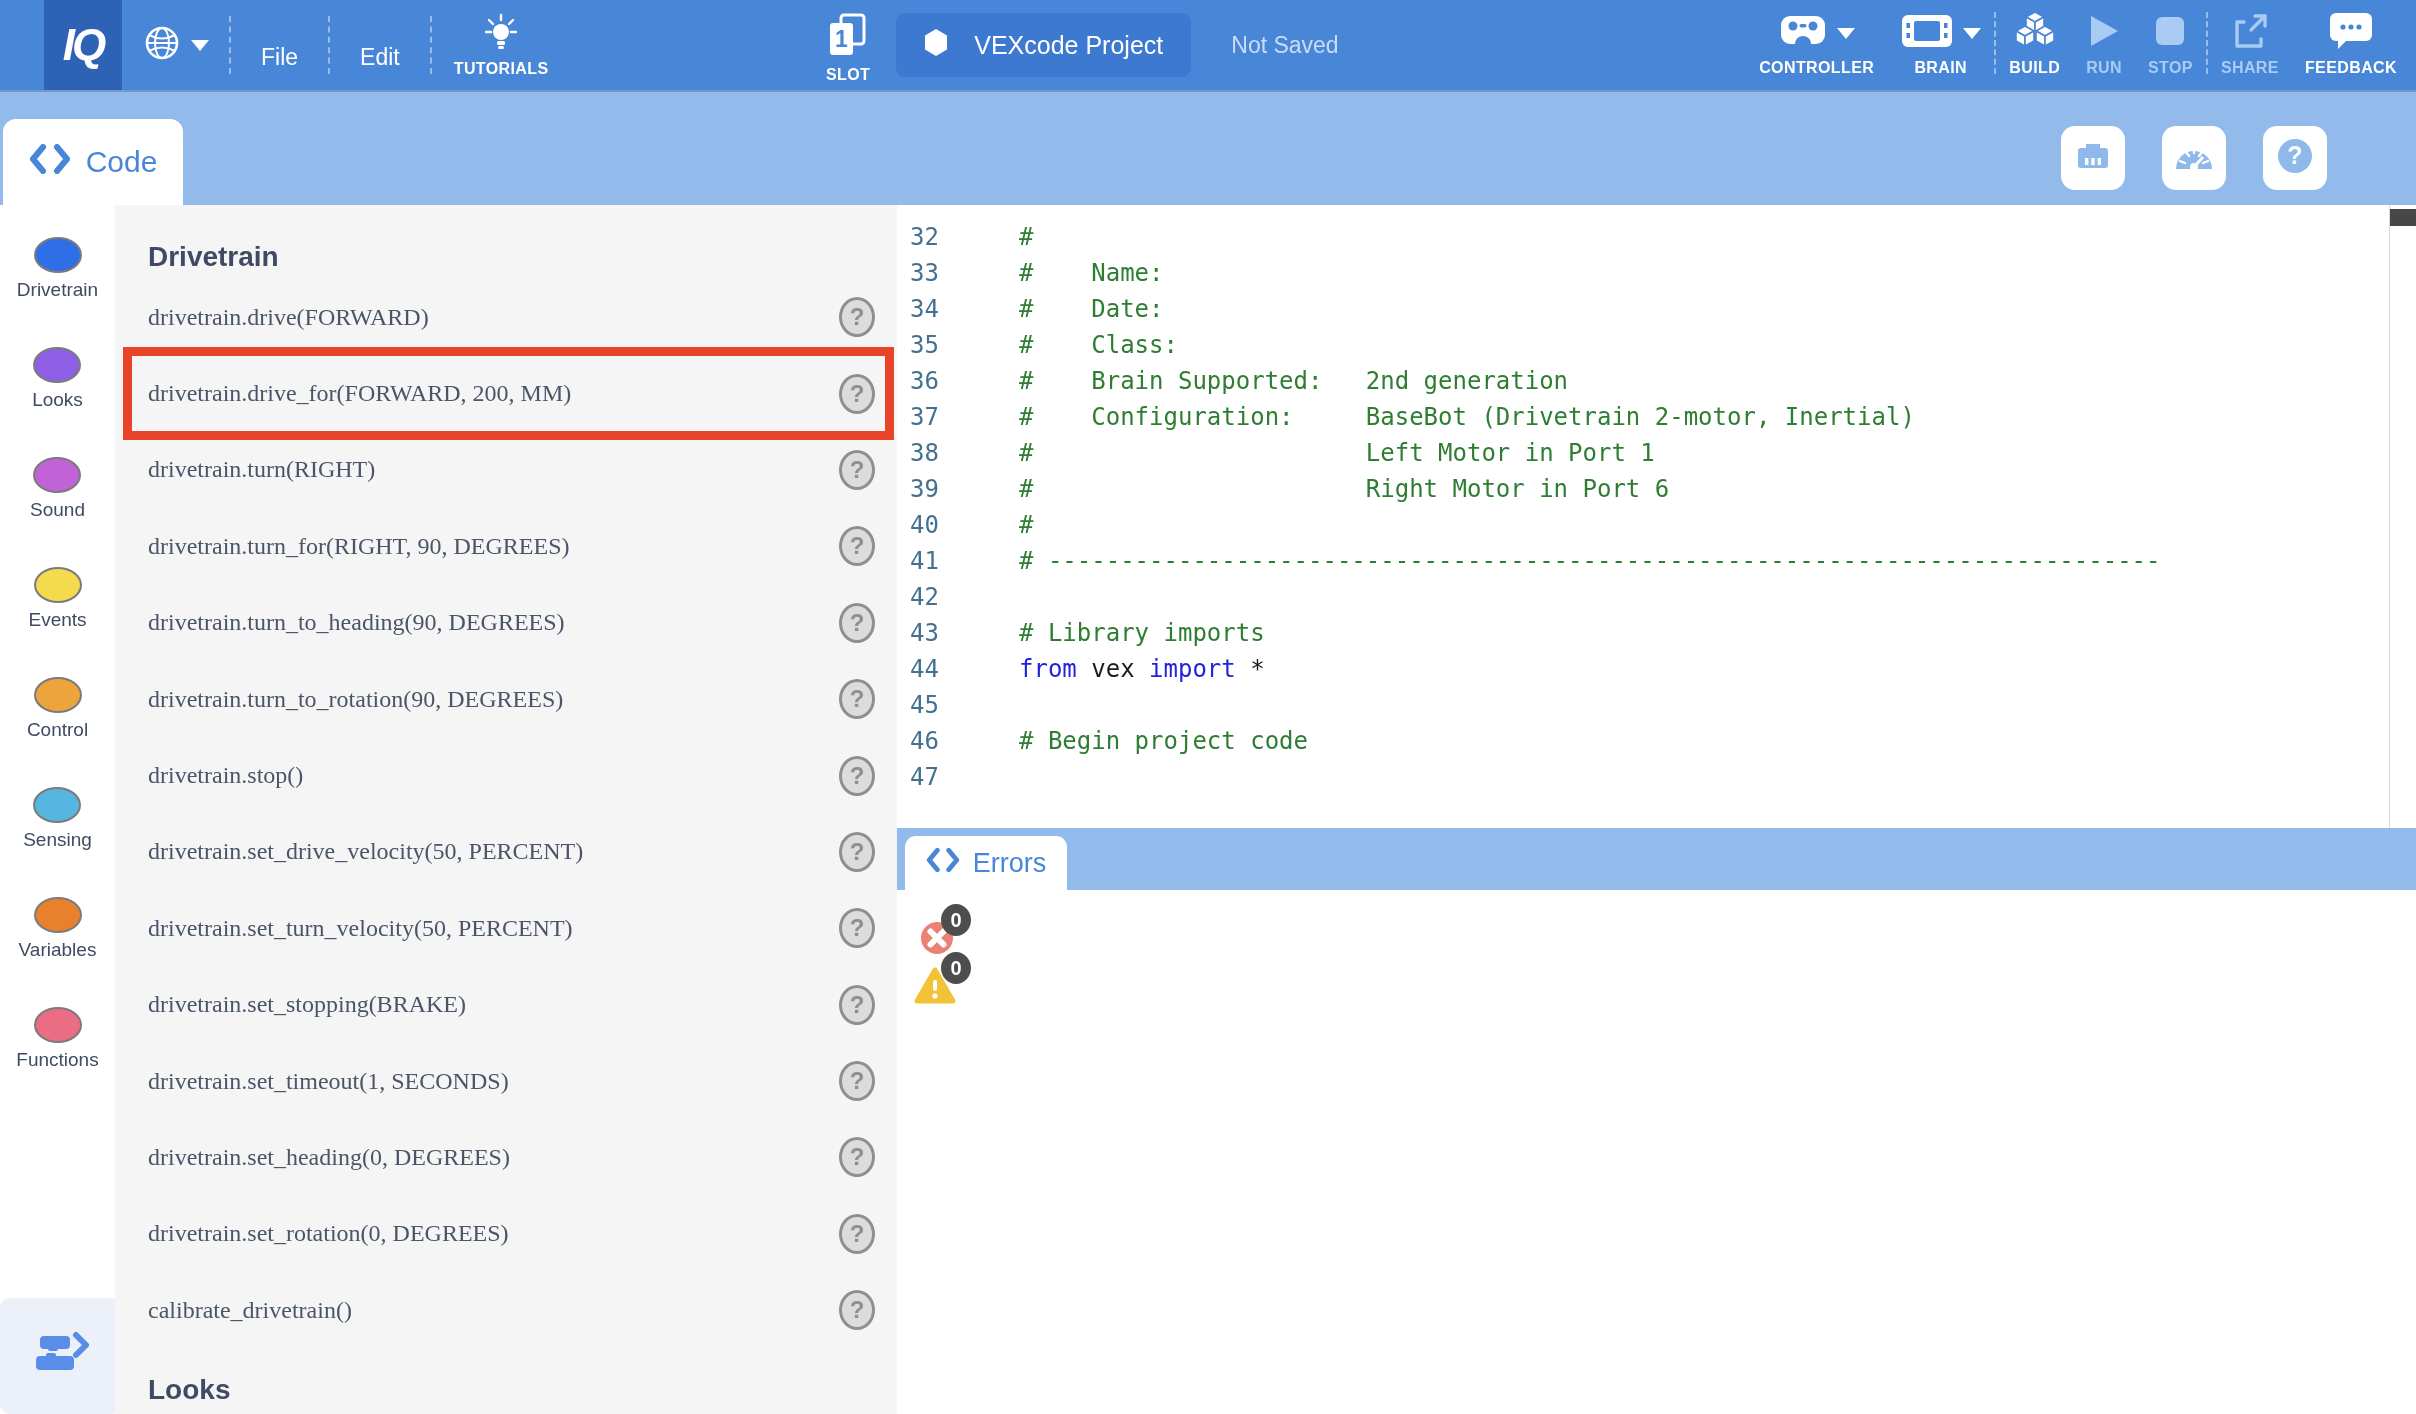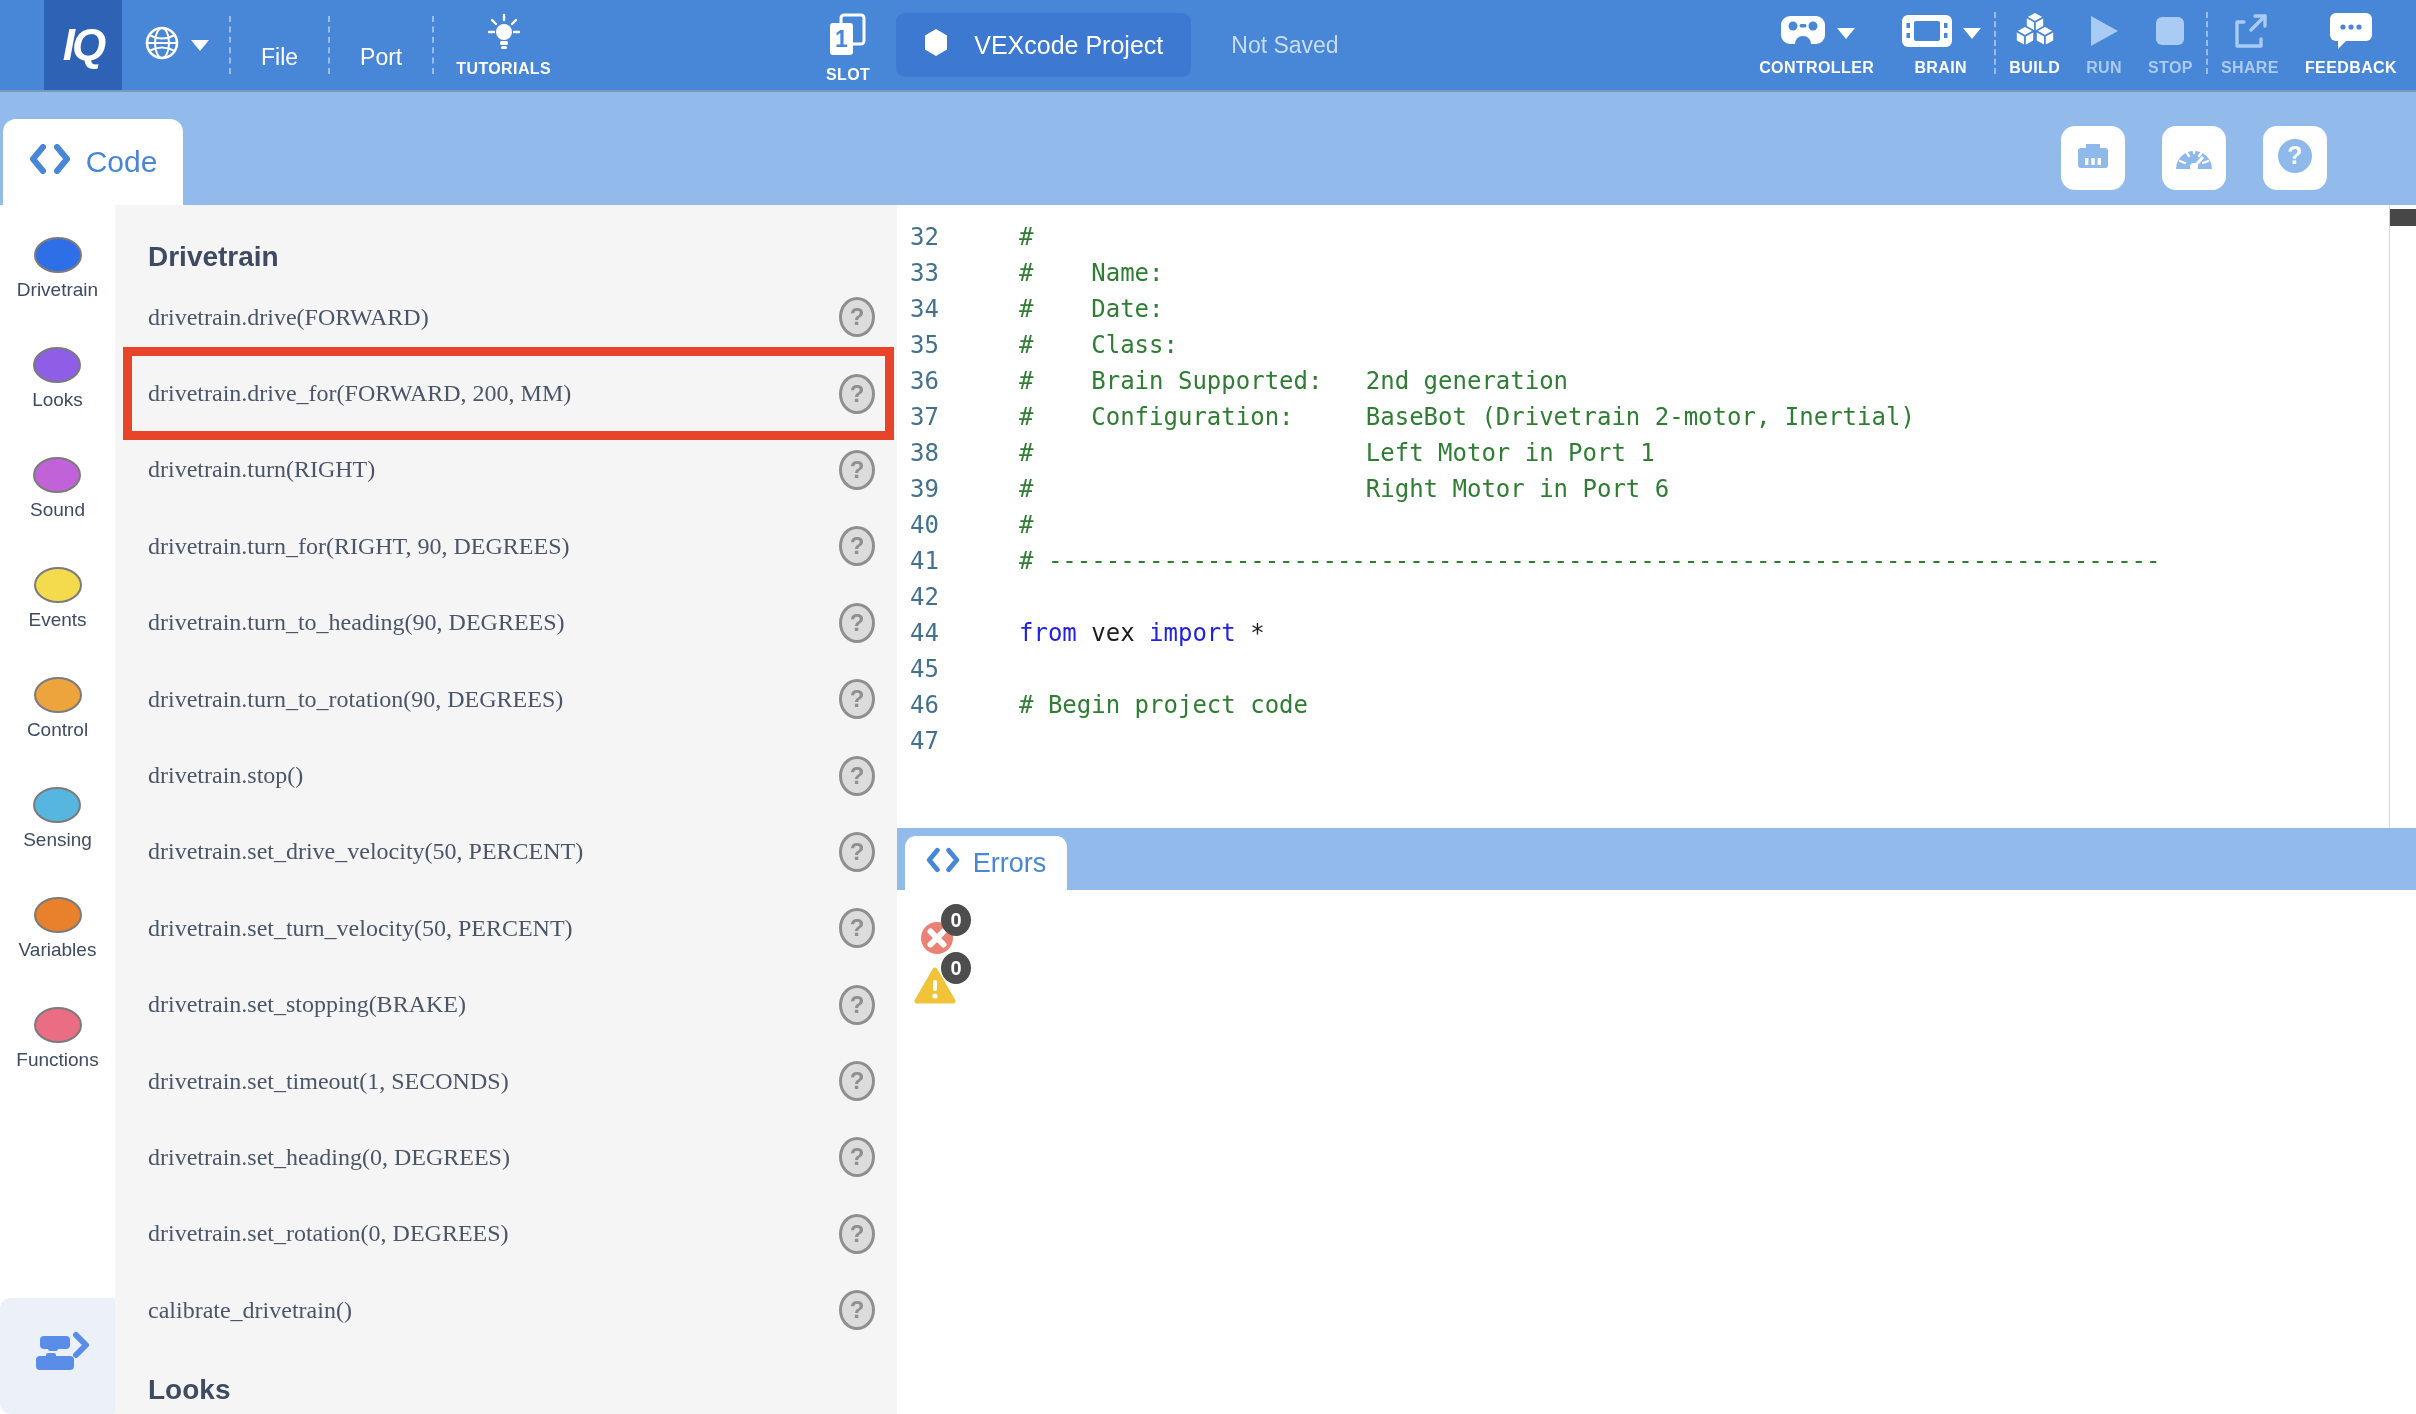--- a/index.html
+++ b/index.html
@@ -100,21 +100,21 @@
             <line x1="5" y1="20" x2="35" y2="20" stroke-width="2"></line>
             <path d="M7 12 Q20 19 33 12" stroke-width="2"></path>
             <path d="M7 28 Q20 21 33 28" stroke-width="2"></path>
           </svg>
         </span>
         <span class="caret"></span>
       </div>
       <span class="vsep"></span>
       <div class="menu-item">File</div>
       <span class="vsep"></span>
-      <div class="menu-item">Port</div>
+      <div class="menu-item">Edit</div>
       <span class="vsep"></span>
       <div class="tutorials">
         <span>
           <svg width="36" height="40" viewBox="0 0 36 40">
             <g stroke="#fff" stroke-width="2.4" stroke-linecap="round">
               <line x1="18" y1="2" x2="18" y2="7"></line>
               <line x1="6" y1="7" x2="10" y2="11"></line>
               <line x1="30" y1="7" x2="26" y2="11"></line>
               <line x1="3" y1="19" x2="8" y2="19"></line>
               <line x1="33" y1="19" x2="28" y2="19"></line>
@@ -490,20 +490,24 @@
       <div class="code-line">
         <span class="ln">41</span>
         <span class="lc"><span class="tok-comment"># -----------------------------------------------------------------------------</span></span>
       </div>
 
       <div class="code-line">
         <span class="ln">42</span>
         <span class="lc"></span>
       </div>
 
+      <div class="code-line">
+        <span class="ln">43</span>
+        <span class="lc"><span class="tok-comment"># Library imports</span></span>
+      </div>
 
       <div class="code-line">
         <span class="ln">44</span>
         <span class="lc"><span class="tok-keyword">from</span><span class="tok-plain"> vex </span><span class="tok-keyword">import</span><span class="tok-plain"> *</span></span>
       </div>
 
       <div class="code-line">
         <span class="ln">45</span>
         <span class="lc"></span>
       </div>

